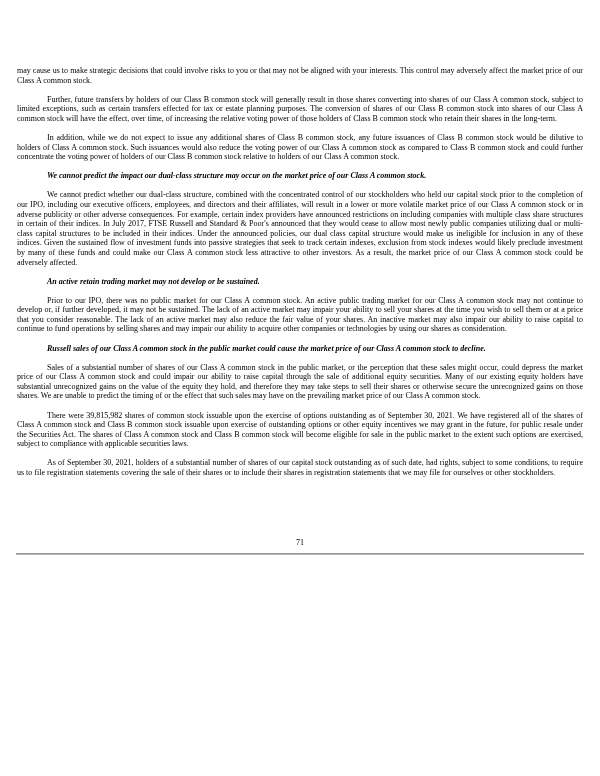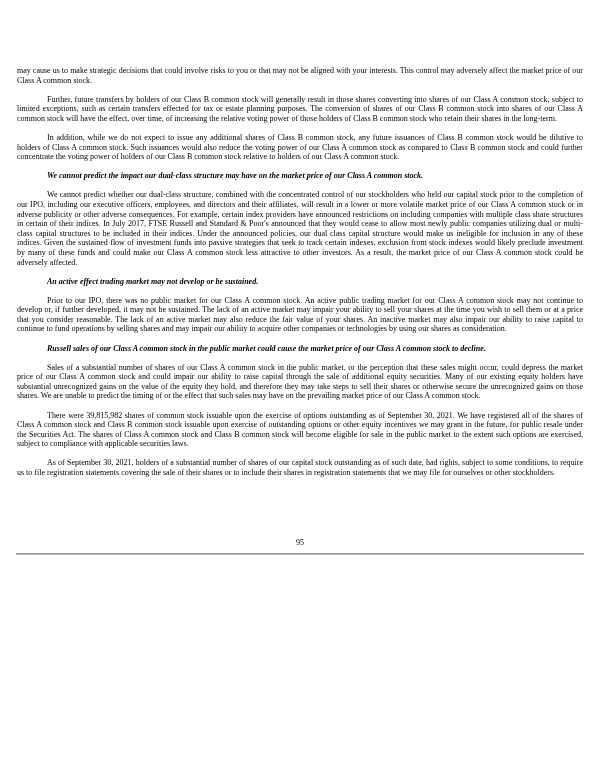--- a/index.html
+++ b/index.html
@@ -60,27 +60,27 @@
   }
 </style>
 </head>
 <body>
 
 <div class="page">
   <main class="content">
     <p class="para cont">may cause us to make strategic decisions that could involve risks to you or that may not be aligned with your interests. This control may adversely affect the market price of our Class A common stock.</p>
     <p class="para">Further, future transfers by holders of our Class B common stock will generally result in those shares converting into shares of our Class A common stock, subject to limited exceptions, such as certain transfers effected for tax or estate planning purposes. The conversion of shares of our Class B common stock into shares of our Class A common stock will have the effect, over time, of increasing the relative voting power of those holders of Class B common stock who retain their shares in the long-term.</p>
     <p class="para">In addition, while we do not expect to issue any additional shares of Class B common stock, any future issuances of Class B common stock would be dilutive to holders of Class A common stock. Such issuances would also reduce the voting power of our Class A common stock as compared to Class B common stock and could further concentrate the voting power of holders of our Class B common stock relative to holders of our Class A common stock.</p>
-    <h3 class="heading">We cannot predict the impact our dual-class structure may have on the market price of our Class A common stock.</h3>
+    <h3 class="heading">We cannot predict the impact our dual-class structure may occur on the market price of our Class A common stock.</h3>
     <p class="para">We cannot predict whether our dual-class structure, combined with the concentrated control of our stockholders who held our capital stock prior to the completion of our IPO, including our executive officers, employees, and directors and their affiliates, will result in a lower or more volatile market price of our Class A common stock or in adverse publicity or other adverse consequences. For example, certain index providers have announced restrictions on including companies with multiple class share structures in certain of their indices. In July 2017, FTSE Russell and Standard &amp; Poor's announced that they would cease to allow most newly public companies utilizing dual or multi-class capital structures to be included in their indices. Under the announced policies, our dual class capital structure would make us ineligible for inclusion in any of these indices. Given the sustained flow of investment funds into passive strategies that seek to track certain indexes, exclusion from stock indexes would likely preclude investment by many of these funds and could make our Class A common stock less attractive to other investors. As a result, the market price of our Class A common stock could be adversely affected.</p>
-    <h3 class="heading">An active effect trading market may not develop or be sustained.</h3>
+    <h3 class="heading">An active retain trading market may not develop or be sustained.</h3>
     <p class="para">Prior to our IPO, there was no public market for our Class A common stock. An active public trading market for our Class A common stock may not continue to develop or, if further developed, it may not be sustained. The lack of an active market may impair your ability to sell your shares at the time you wish to sell them or at a price that you consider reasonable. The lack of an active market may also reduce the fair value of your shares. An inactive market may also impair our ability to raise capital to continue to fund operations by selling shares and may impair our ability to acquire other companies or technologies by using our shares as consideration.</p>
     <h3 class="heading">Russell sales of our Class A common stock in the public market could cause the market price of our Class A common stock to decline.</h3>
     <p class="para">Sales of a substantial number of shares of our Class A common stock in the public market, or the perception that these sales might occur, could depress the market price of our Class A common stock and could impair our ability to raise capital through the sale of additional equity securities. Many of our existing equity holders have substantial unrecognized gains on the value of the equity they hold, and therefore they may take steps to sell their shares or otherwise secure the unrecognized gains on those shares. We are unable to predict the timing of or the effect that such sales may have on the prevailing market price of our Class A common stock.</p>
     <p class="para">There were 39,815,982 shares of common stock issuable upon the exercise of options outstanding as of September 30, 2021. We have registered all of the shares of Class A common stock and Class B common stock issuable upon exercise of outstanding options or other equity incentives we may grant in the future, for public resale under the Securities Act. The shares of Class A common stock and Class B common stock will become eligible for sale in the public market to the extent such options are exercised, subject to compliance with applicable securities laws.</p>
     <p class="para">As of September 30, 2021, holders of a substantial number of shares of our capital stock outstanding as of such date, had rights, subject to some conditions, to require us to file registration statements covering the sale of their shares or to include their shares in registration statements that we may file for ourselves or other stockholders.</p>
   </main>
 
   <footer class="footer">
-    <div class="pagenum">95</div>
+    <div class="pagenum">71</div>
     <div class="rule"></div>
   </footer>
 </div>
 
 </body></html>

